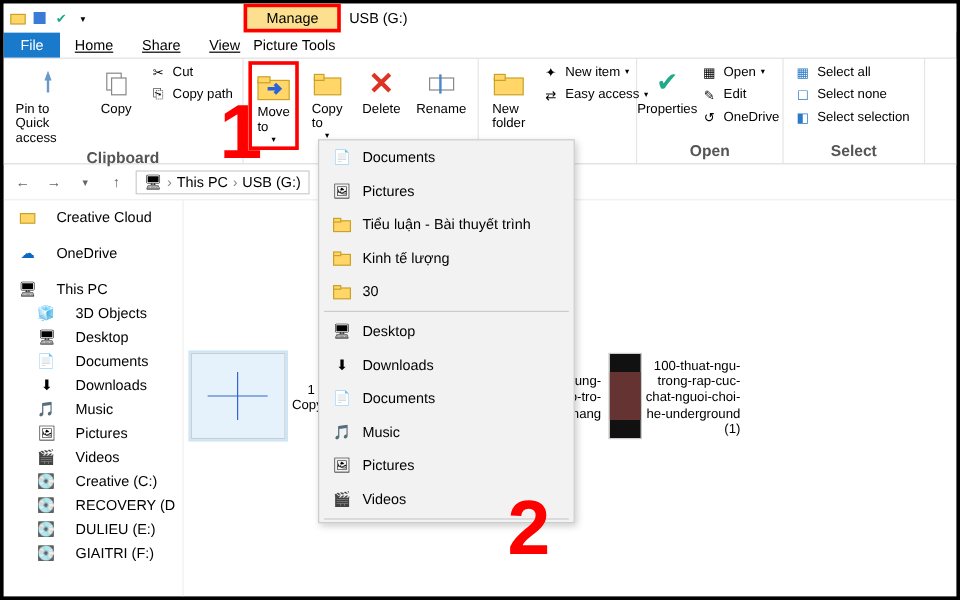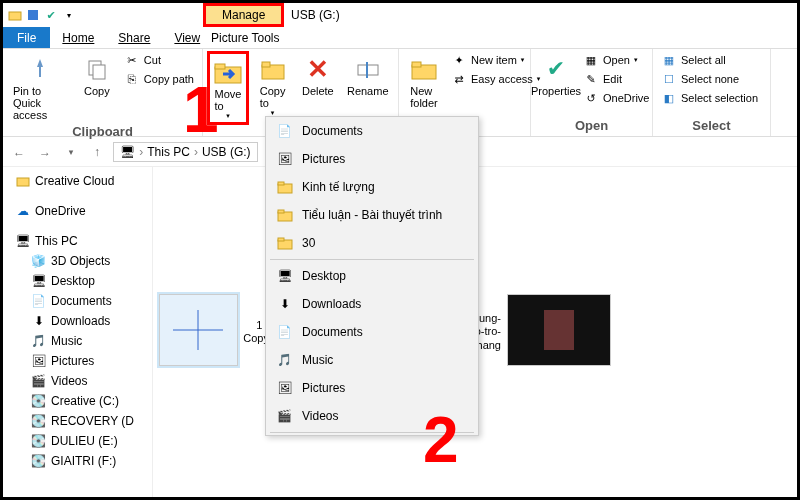--- a/index.html
+++ b/index.html
@@ -27,21 +27,21 @@
 .small-ico { width: 16px; height: 16px; display: flex; align-items: center; justify-content: center; }
 
 .moveto-btn { border: 3px solid red; padding: 2px 2px; }
 
 .nav-bar { height: 30px; display: flex; align-items: center; gap: 6px; padding: 0 6px; font-size: 12px; border-bottom: 1px solid #eee; }
 .nav-arrow { width: 20px; height: 20px; display: flex; align-items: center; justify-content: center; cursor: pointer; color: #666; }
 .breadcrumb { border: 1px solid #ccc; flex: 0 0 auto; padding: 2px 6px; display: flex; align-items: center; gap: 4px; }
 
 .workspace { display: flex; height: calc(500px - 6px - 24px - 22px - 88px - 30px); }
 .tree { width: 150px; border-right: 1px solid #eee; overflow-y: auto; font-size: 12px; padding: 4px 0; }
-.tree-item { display: flex; align-items: center; gap: 4px; padding: 2px 4px 2px 12px; cursor: pointer; white-space: nowrap; }
+.tree-item { display: flex; align-items: center; gap: 16px; padding: 2px 4px 2px 12px; cursor: pointer; white-space: nowrap; }
 .tree-item.child { padding-left: 28px; }
 .tree-ico { width: 16px; height: 16px; display: inline-flex; align-items: center; justify-content: center; }
 
 .content { flex: 1; padding: 10px 6px; display: flex; gap: 6px; overflow: hidden; }
 .file-tile { width: 110px; display: flex; align-items: center; font-size: 11px; text-align: right; }
 .thumb { width: 104px; height: 72px; border: 1px solid #ccc; background: #fff; margin-bottom: 4px; display: flex; align-items: center; justify-content: center; font-size: 10px; overflow: hidden; }
 .thumb.selected { outline: 2px solid #cde6f7; background: #e5f1fb; }
 .file-name { word-break: break-word; line-height: 1.2; max-width: 104px; }
 
 .dropdown { position: absolute; left: 262px; top: 113px; width: 214px; background: #f2f2f2; border: 1px solid #ccc; box-shadow: 2px 2px 6px rgba(0,0,0,.2); font-size: 12px; z-index: 50; }
@@ -340,58 +340,59 @@
           <div style="width:100%;height:100%;background:linear-gradient(#f5c542,#d4a017);display:flex;align-items:center;justify-content:center;font-size:7px;color:#333">TRUNG TÂM</div>
         </div>
         <div class="file-name">22_Trung-tam-ho-tro-khach-hang</div>
       </div>
       <div class="file-tile">
         <div class="thumb">
           <div style="width:100%;height:100%;background:#111;display:flex;align-items:center;justify-content:center">
             <div style="width:30px;height:40px;background:#633"></div>
           </div>
         </div>
+        <div class="file-name">100-thuat-ngu-trong-rap-cuc-chat-nguoi-choi-he-underground (1)</div>
       </div>
     </div>
 </div>
 
 <div class="dropdown" id="dropdown">
     <div class="dd-item">
       <span class="dd-ico">📄</span>
       <span>Documents</span>
     </div>
     <div class="dd-item">
       <span class="dd-ico">🖼</span>
       <span>Pictures</span>
+    </div>
+    <div class="dd-item">
+      <span class="dd-ico">
+        <svg width="16" height="14">
+          <rect x="1" y="4" width="14" height="9" class="fld"></rect>
+          <rect x="1" y="2" width="6" height="3" class="fld"></rect>
+        </svg>
+      </span>
+      <span>Tiểu luận - Bài thuyết trình</span>
     </div>
     <div class="dd-item">
       <span class="dd-ico">
         <svg width="16" height="14">
           <rect x="1" y="4" width="14" height="9" class="fld"></rect>
           <rect x="1" y="2" width="6" height="3" class="fld"></rect>
         </svg>
       </span>
       <span>Kinh tế lượng</span>
     </div>
     <div class="dd-item">
       <span class="dd-ico">
         <svg width="16" height="14">
           <rect x="1" y="4" width="14" height="9" class="fld"></rect>
           <rect x="1" y="2" width="6" height="3" class="fld"></rect>
         </svg>
       </span>
-      <span>Tiểu luận - Bài thuyết trình</span>
-    </div>
-    <div class="dd-item">
-      <span class="dd-ico">
-        <svg width="16" height="14">
-          <rect x="1" y="4" width="14" height="9" class="fld"></rect>
-          <rect x="1" y="2" width="6" height="3" class="fld"></rect>
-        </svg>
-      </span>
       <span>30</span>
     </div>
     <div class="dd-sep"></div>
     <div class="dd-item">
       <span class="dd-ico">🖥</span>
       <span>Desktop</span>
     </div>
     <div class="dd-item">
       <span class="dd-ico">⬇</span>
       <span>Downloads</span>

